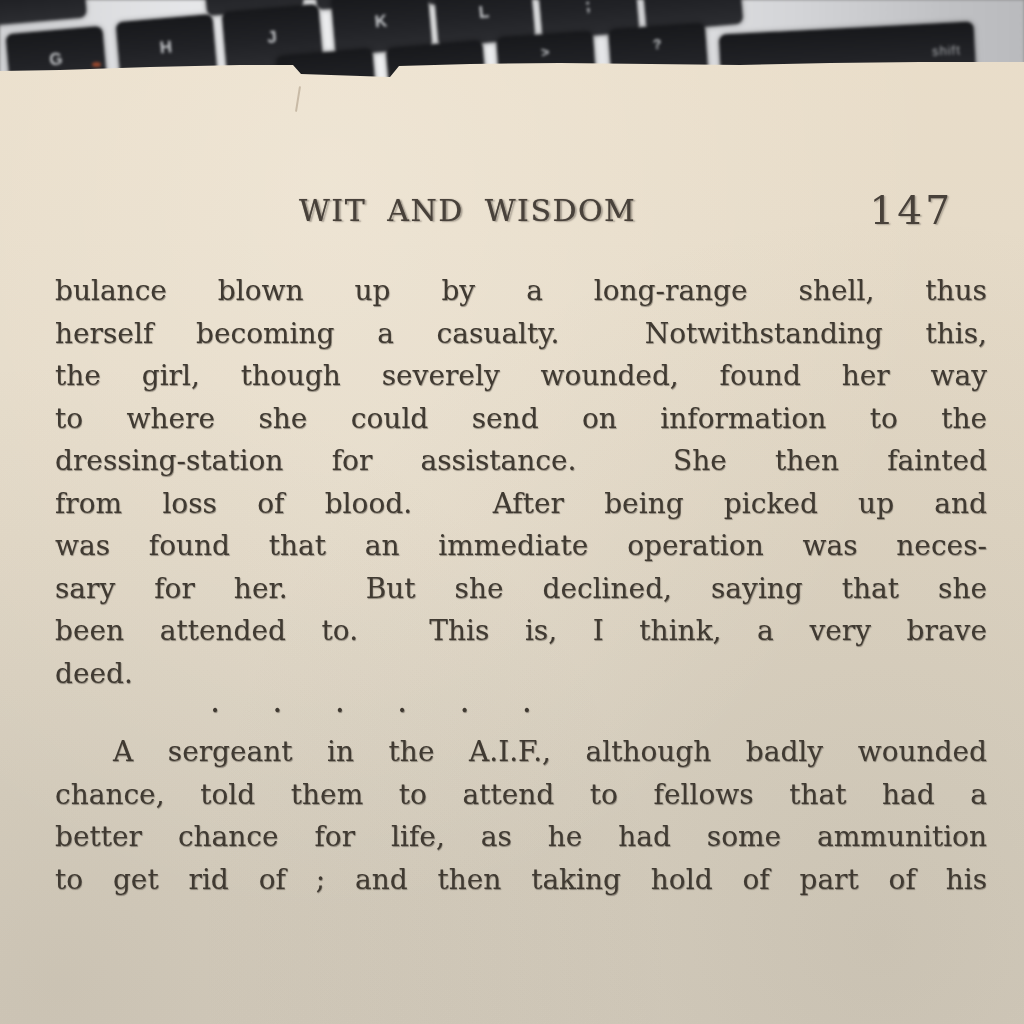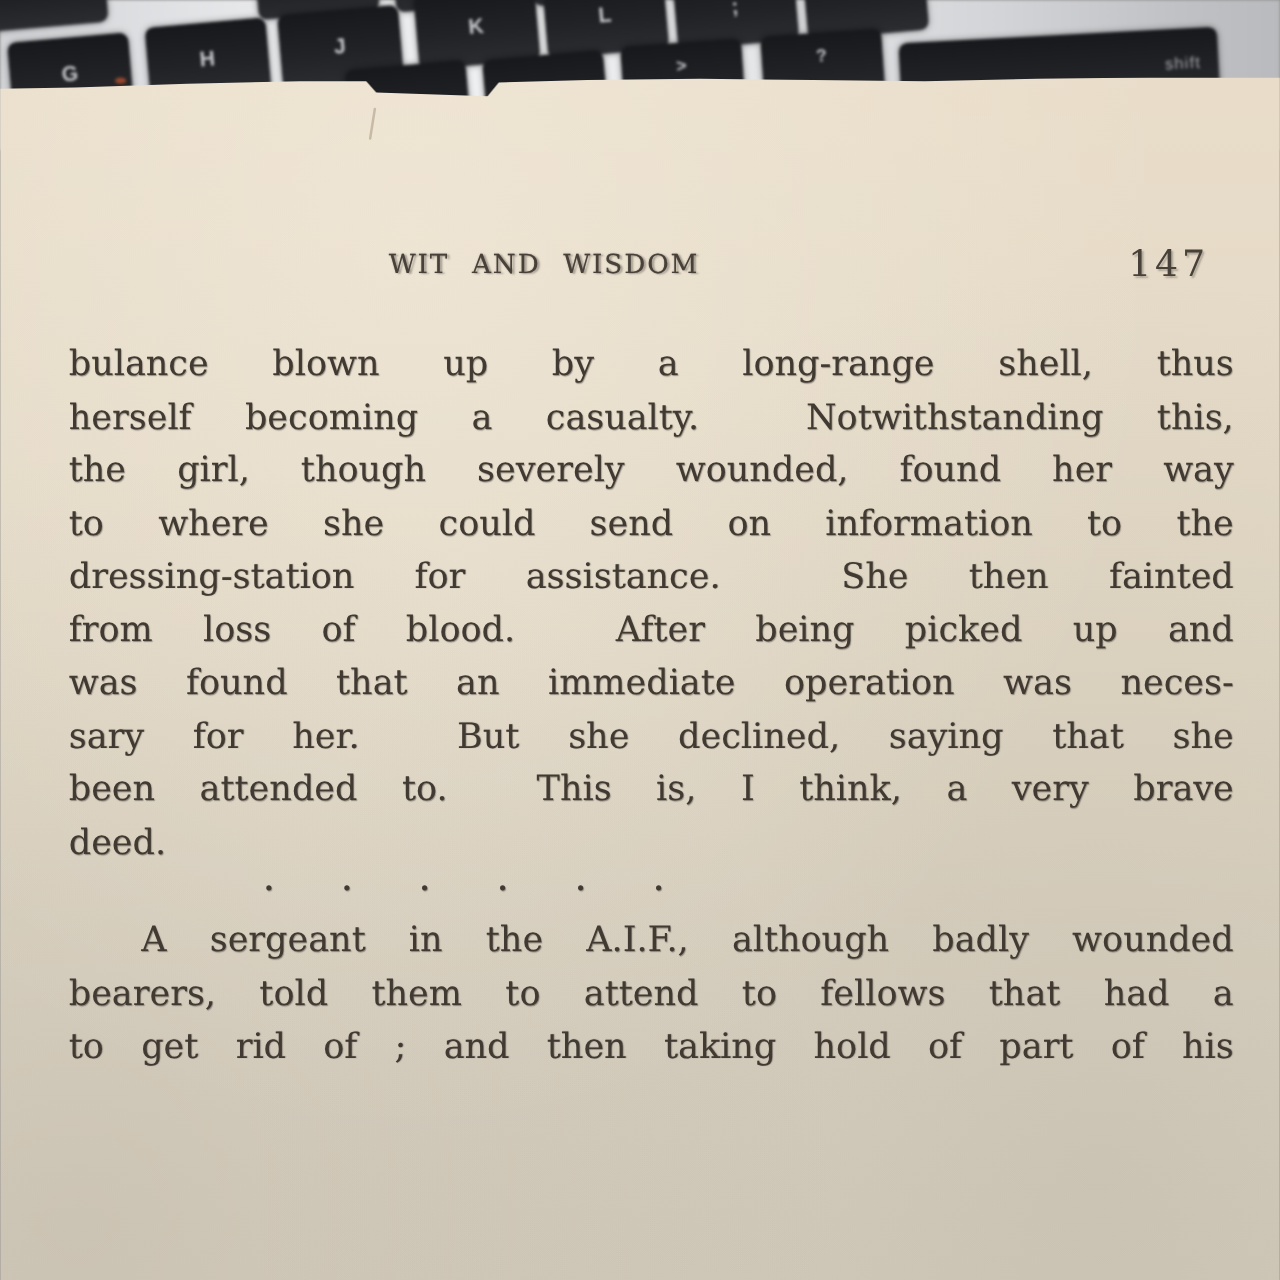--- a/index.html
+++ b/index.html
@@ -34,24 +34,24 @@
       390px 77px,399px 66px,470px 64px,560px 63px,650px 64px,740px 65px,830px 63px,
       920px 62px,1024px 62px,1024px 1024px,0px 1024px);
     filter:drop-shadow(0 -3px 2px rgba(72,56,36,.55));}
   .fiber{position:absolute;left:297px;top:86px;width:2px;height:26px;
     background:rgba(112,88,62,.30);border-radius:2px;transform:rotate(9deg);}
 
   .page-text{position:absolute;left:55px;top:180px;width:932px;color:#403a32;
     font-size:28px;line-height:42.5px;
     text-shadow:0.6px 0.6px 0.9px rgba(64,58,50,.5);}
   .header-row{position:relative;height:90px;}
-  .rh-title{position:absolute;left:256px;top:10px;font-size:21px;letter-spacing:1.5px;
+  .rh-title{position:absolute;left:244px;top:10px;font-size:30px;letter-spacing:1.5px;
     word-spacing:10px;color:#48413a;
     text-shadow:2px 1px 1.5px rgba(73,66,58,.40),0 0 1px rgba(67,62,55,.6);}
-  .rh-num{position:absolute;right:20px;top:10px;font-size:29px;letter-spacing:3px;color:#48413a;
+  .rh-num{position:absolute;right:34px;top:10px;font-size:39px;letter-spacing:3px;color:#48413a;
     text-shadow:1.5px 1px 1.5px rgba(73,66,58,.35);}
 
   .jl{height:42.5px;text-align:justify;text-align-last:justify;}
   .plain{height:42.5px;}
   .dots-row{height:40px;line-height:40px;margin-top:-14px;padding-left:155px;
     font-size:32px;word-spacing:42px;letter-spacing:0;}
   .para2{margin-top:10px;}
   .indent{padding-left:58px;}
 </style>
 </head>
@@ -124,19 +124,20 @@
         <div class="jl">was found that an immediate operation was neces-</div>
         <div class="jl">sary for her.&nbsp; But she declined, saying that she</div>
         <div class="jl">been attended to.&nbsp; This is, I think, a very brave</div>
         <div class="plain">deed.</div>
       </div>
 
       <div class="dots-row">. . . . . .</div>
 
       <div class="para2">
         <div class="jl indent">A sergeant in the A.I.F., although badly wounded</div>
-        <div class="jl">bearers, told them to attend to fellows that had a</div>
+        <div class="jl">chance, told them to attend to fellows that had a</div>
+        <div class="jl">better chance for life, as he had some ammunition</div>
         <div class="jl">to get rid of ; and then taking hold of part of his</div>
       </div>
 
     </div>
   </div>
 </div>
 
 </body></html>

